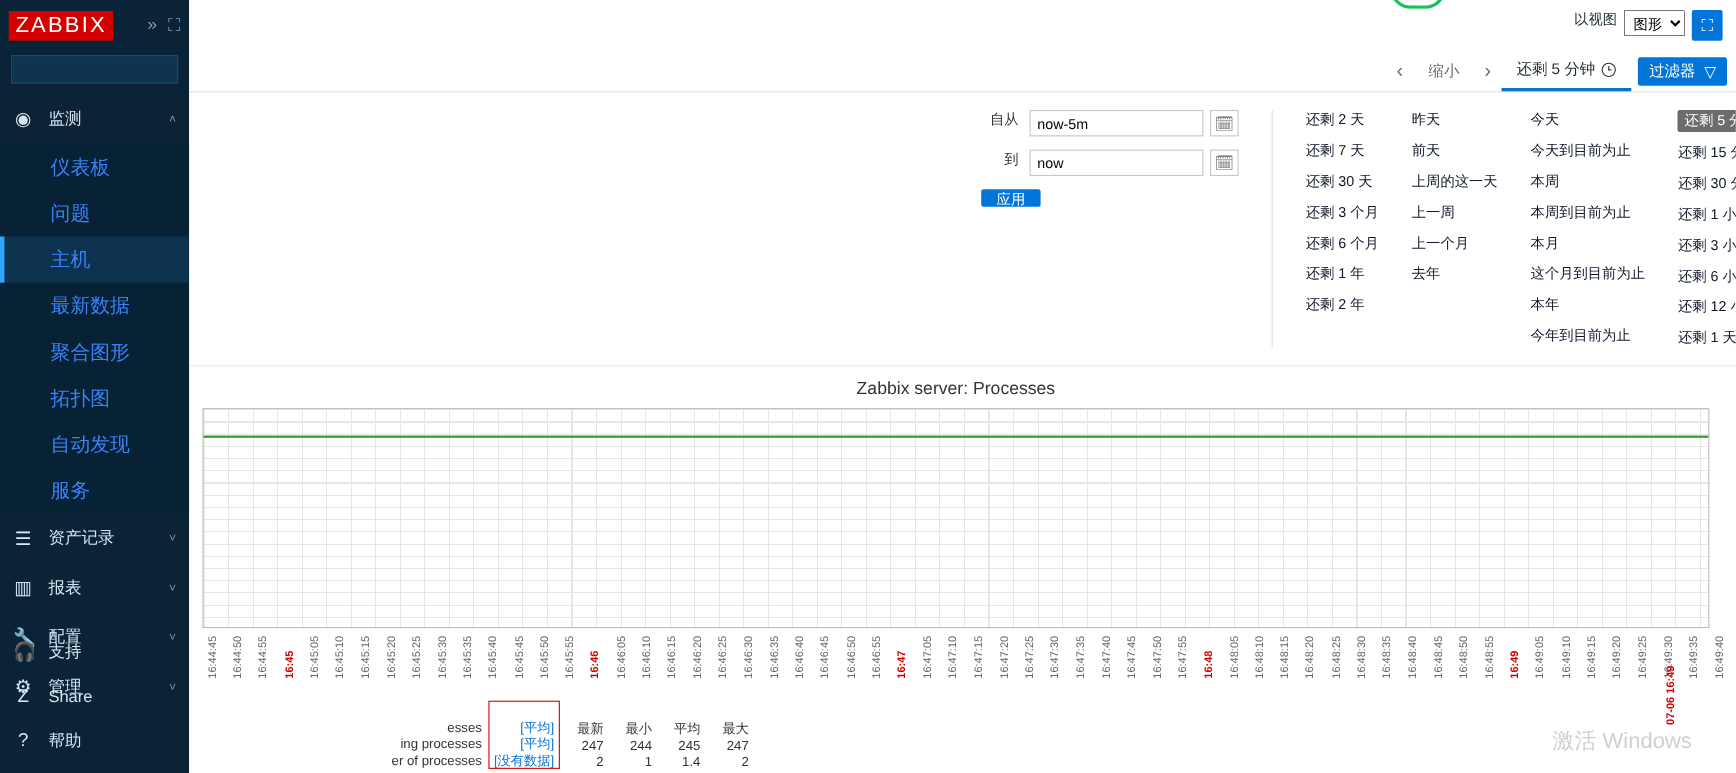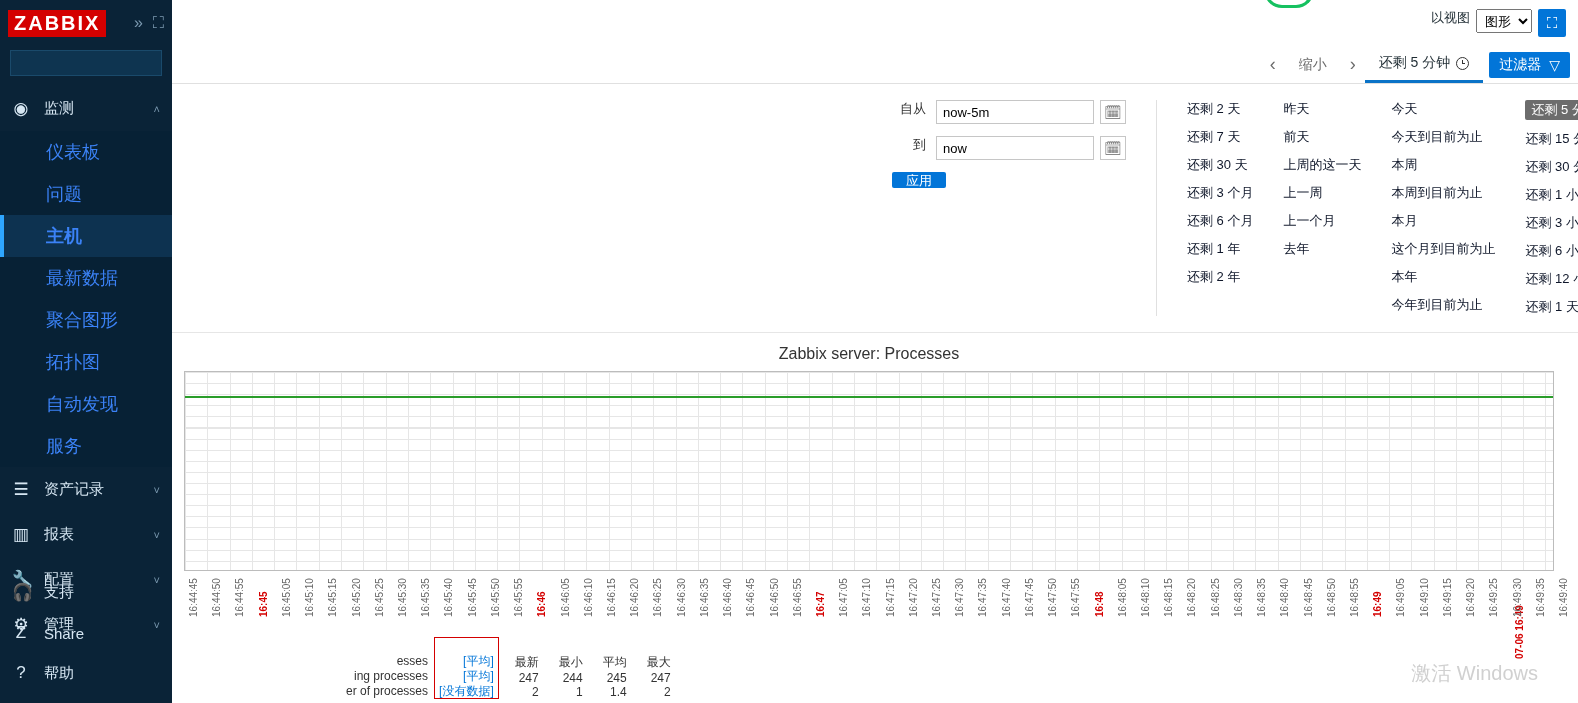--- a/index.html
+++ b/index.html
@@ -13,33 +13,33 @@
   height: 703px;
   position: relative;
 }
 .sidebar {
   position: absolute; left:0; top:0; width:172px; height:100%;
   background:#0a2337; color:#fff;
 }
 .sb-header {
   height:46px; display:flex; align-items:center; padding:0 8px; gap:10px;
 }
-.logo { background:#d40000; color:#fff; font-weight:bold; font-size:20px; letter-spacing:2px; padding:2px 6px; font-family: Arial; }
+.logo { background:#d40000; color:#fff; font-weight:normal; font-size:20px; letter-spacing:2px; padding:2px 6px; font-family: Arial; }
 .hdr-icons { margin-left:auto; display:flex; gap:10px; fill:#7b99b0; color:#7b99b0; cursor:pointer; font-size:16px;}
 .search {
   margin:4px 10px 10px; height:26px; background:#0e3450; border:1px solid #1a4a6b; display:flex; align-items:center;
 }
 .search input { flex:1; background:transparent; border:none; outline:none; color:#fff; padding:0 6px; font-size:13px;}
 .search .sicon{ width:24px; text-align:center; fill:#9ab; color:#9ab; font-size:15px;}
 .nav-group { padding:12px 12px; display:flex; align-items:center; gap:14px; cursor:pointer; color:#d6e6f2; font-size:15px;}
 .nav-group .gicon{ width:18px; text-align:center; font-size:17px;}
 .nav-group .chev{ margin-left:auto; font-size:11px; color:#7b99b0;}
 .subnav{ background:#072135;}
 .sub-item{ padding:9px 12px 9px 46px; cursor:pointer; color:#3b82f6; font-size:18px;}
-.sub-item.active{ border-left:4px solid #2ea6ff; padding-left:42px; background:#0d3250;font-weight:bold;}
+.sub-item.active{ border-left:4px solid #2ea6ff; padding-left:42px; background:#0d3250;}
 .footer-nav{ position:absolute; bottom:10px; left:0; right:0;}
 .footer-nav .nav-group{ padding:10px 12px;}
 
 .main{ position:absolute; left:172px; right:0; top:0; bottom:0; background:#fff; }
 
 .top-row{ height:46px; display:flex; align-items:center; padding:0 12px; position:relative;}
 .gauge{
   position:absolute; left:1092px; top:-10px; width:50px; height:18px;
   border:3px solid #16c160; border-top:none; border-radius:0 0 40px 40px;
   font-size:9px; color:#666; text-align:center; padding-top:0px;
@@ -76,21 +76,21 @@
 .plot{ position:relative; height:200px; border:1px solid #bcbcbc; background:
   repeating-linear-gradient(to right, #e6e6e6 0 1px, transparent 1px 22.3px),
   repeating-linear-gradient(to bottom, #e6e6e6 0 1px, transparent 1px 11.1px);
 }
 .plot .line{ position:absolute; left:0; right:0; top:24px; height:2px; background:#2a9d2a;}
 .xaxis{ position:relative; height:70px; margin-top:4px;}
 .xtick{ position:absolute; top:0; font-size:10px; color:#666; transform:rotate(-90deg); transform-origin:left top; white-space:nowrap;}
 .xtick.major{ color:#d40000; font-weight:bold;}
 .date-lbl{ position:absolute; right:-14px; bottom:-25px; font-size:10px; color:#d40000; font-weight:bold; transform:rotate(-90deg); transform-origin:left top;}
 
-.legend{ position:absolute; bottom:4px; left:174px; font-size:12px; color:#333; display:flex; gap:6px; align-items:flex-end;}
+.legend{ position:absolute; bottom:4px; left:184px; font-size:12px; color:#333; display:flex; gap:6px; align-items:flex-end;}
 .legend-names{ text-align:right; }
 .legend-names div{ height:15px;}
 .legend-agg{ border:1px solid #d40000; padding:0 4px; color:#0275d8;}
 .legend-agg div, .legend-vals div{ height:15px; text-align:right;}
 .legend-table{ border-collapse:collapse;}
 .legend-table th, .legend-table td{ padding:0 10px; text-align:right; font-weight:normal;}
 
 .watermark{ position:absolute; right:40px; bottom:16px; color:#d0d0d0; font-size:20px; pointer-events:none;}
 </style>
 </head>

